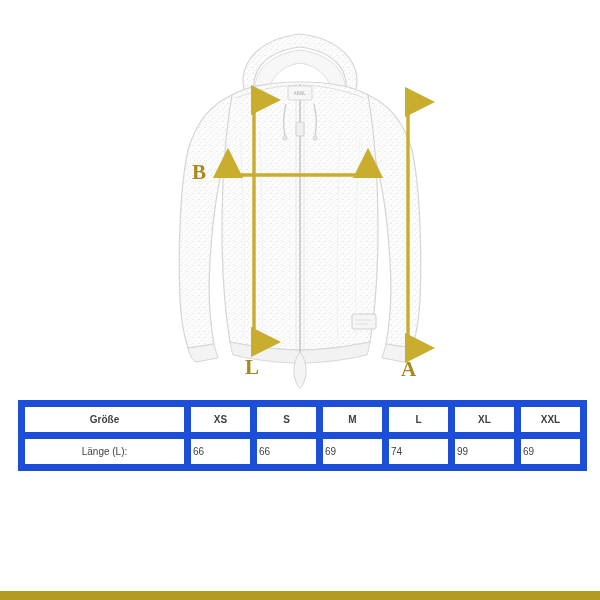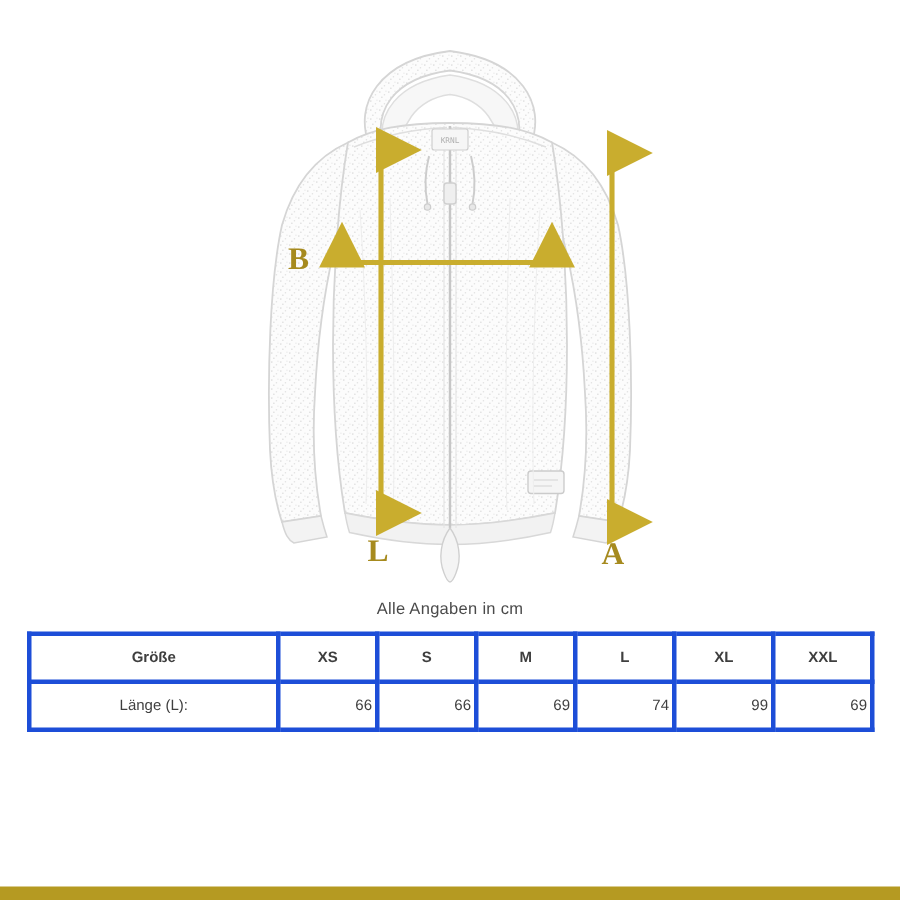--- a/index.html
+++ b/index.html
@@ -61,42 +61,42 @@
   }
   table.size-table {
     border-collapse: collapse;
     width: 564px;
     table-layout: fixed;
     font-size: 10px;
     color: #3f3f3f;
   }
   table.size-table th,
   table.size-table td {
-    border: 3px solid #1d4ed8;
+    border: 7px solid #1d4ed8;
     height: 32px;
     padding: 0 2px;
     font-weight: normal;
     vertical-align: middle;
     box-sizing: border-box;
   }
   table.size-table thead th {
     font-weight: bold;
     font-size: 10px;
   }
   table.size-table thead th.col-label {
     text-align: center;
   }
   table.size-table thead th.col-size {
     text-align: center;
   }
   table.size-table tbody td.row-head {
     text-align: center;
   }
   table.size-table tbody td.val {
-    text-align: right;
+    text-align: left;
   }
   col.c-label { width: 166px; }
   col.c-size  { width: 66px; }
 
   
   .bottom-bar {
     position: absolute;
     left: 0;
     bottom: 0;
     width: 600px;
@@ -193,21 +193,20 @@
 
         <line x1="408" y1="102" x2="408" y2="348" marker-start="url(#arrowUp)" marker-end="url(#arrowUp)"></line>
       </g>
     </svg>
 
     <div class="measure-label" id="label-B">B</div>
     <div class="measure-label" id="label-L">L</div>
     <div class="measure-label" id="label-A">A</div>
   </div>
 
-  <div class="caption">Alle Angaben in cm</div>
 
   <div class="table-wrap">
     <table class="size-table">
       <colgroup>
         <col class="c-label">
         <col class="c-size">
           <col class="c-size">
           <col class="c-size">
         <col class="c-size">
           <col class="c-size">

